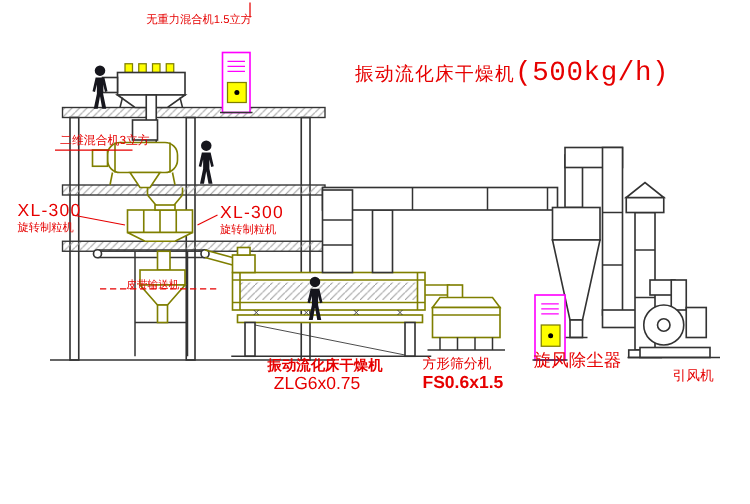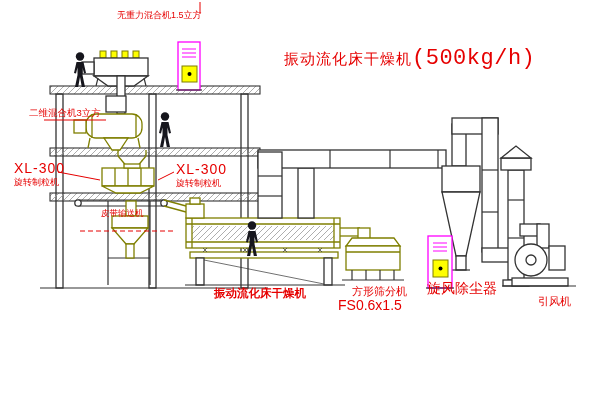--- a/index.html
+++ b/index.html
@@ -213,24 +213,25 @@
     <use href="#person" class="fg" x="156" y="112"></use>
     <use href="#person" class="fg" x="243" y="221"></use>
   </svg>
 
   <div class="title-row">
     <span class="title-prefix">振动流化床干燥机</span>
     <span class="title-capacity">(500kg/h)</span>
   </div>
 
   <div class="lbl" style="left:86px;  top:11px;  font-size:9px;margin-left:31px;">无重力混合机1.5立方</div>
-  <div class="lbl" style="left:29px;  top:108px; font-size:9.5px;text-align:right;">二维混合机3立方</div>
+  <div class="lbl" style="left:48px;  top:108px; font-size:9.5px;text-align:right;">二维混合机3立方</div>
   <div class="lbl" style="left:14px;  top:161px; font-size:14px; letter-spacing:1px;">XL-300</div>
   <div class="lbl" style="left:14px;  top:178px; font-size:9px;">旋转制粒机</div>
   <div class="lbl" style="left:176px; top:162px; font-size:14px; letter-spacing:1px;">XL-300</div>
   <div class="lbl" style="left:176px; top:179px; font-size:9px;">旋转制粒机</div>
-  <div class="lbl" style="left:101px; top:209px; font-size:8.5px;text-align:center;">皮带输送机</div>
+  <div class="lbl" style="left:101px; top:223px; font-size:8.5px;text-align:center;">皮带输送机</div>
   <div class="lbl" style="left:214px; top:287px; font-size:11.5px;font-weight:bold;">振动流化床干燥机</div>
-  <div class="lbl" style="left:338px; top:286px; font-size:11px;margin-left:14px;">方形筛分机</div>
-  <div class="lbl" style="left:338px; top:298px; font-size:14px;">FS0.6x1.5</div>
+  <div class="lbl" style="left:219px; top:299px; font-size:14px;">ZLG6x0.75</div>
+  <div class="lbl" style="left:338px; top:286px; font-size:11px;">方形筛分机</div>
+  <div class="lbl" style="left:338px; top:298px; font-size:14px;font-weight:bold;">FS0.6x1.5</div>
   <div class="lbl" style="left:427px; top:281px; font-size:14px;">旋风除尘器</div>
   <div class="lbl" style="left:538px; top:296px; font-size:11px;">引风机</div>
 </div>
 
 </body></html>

